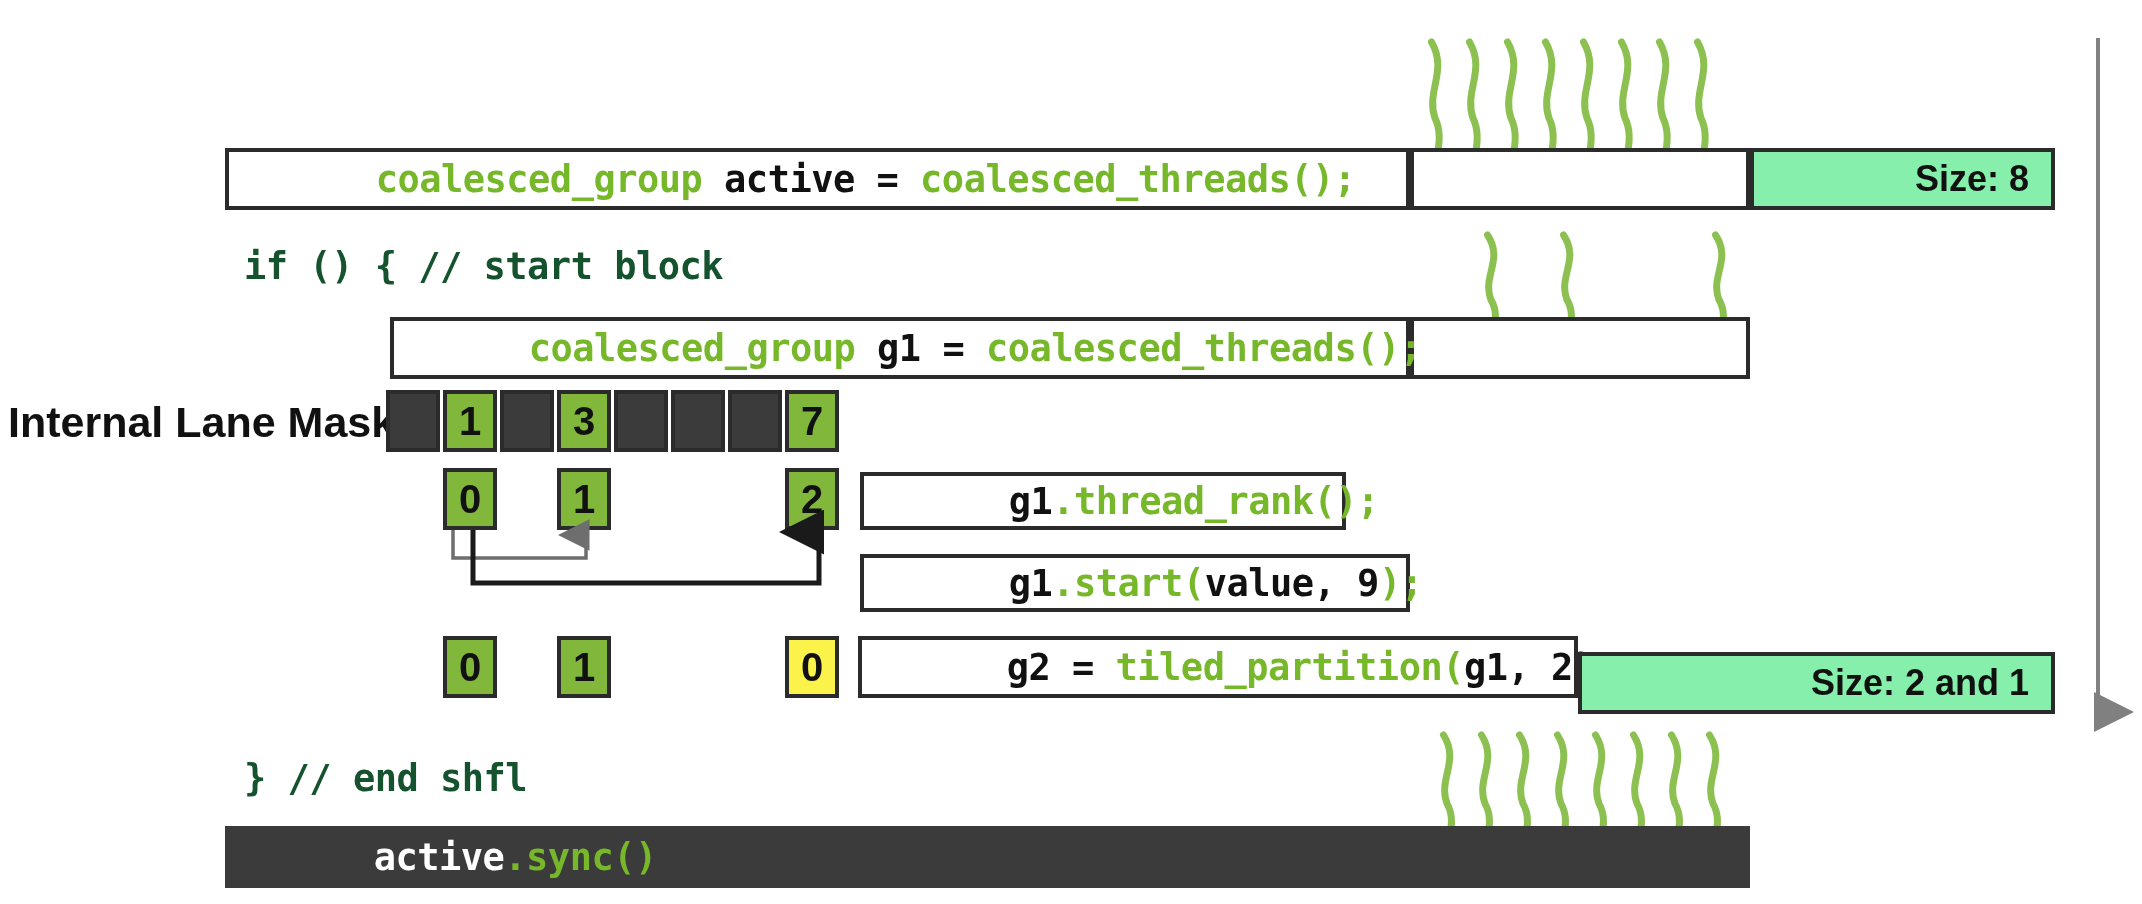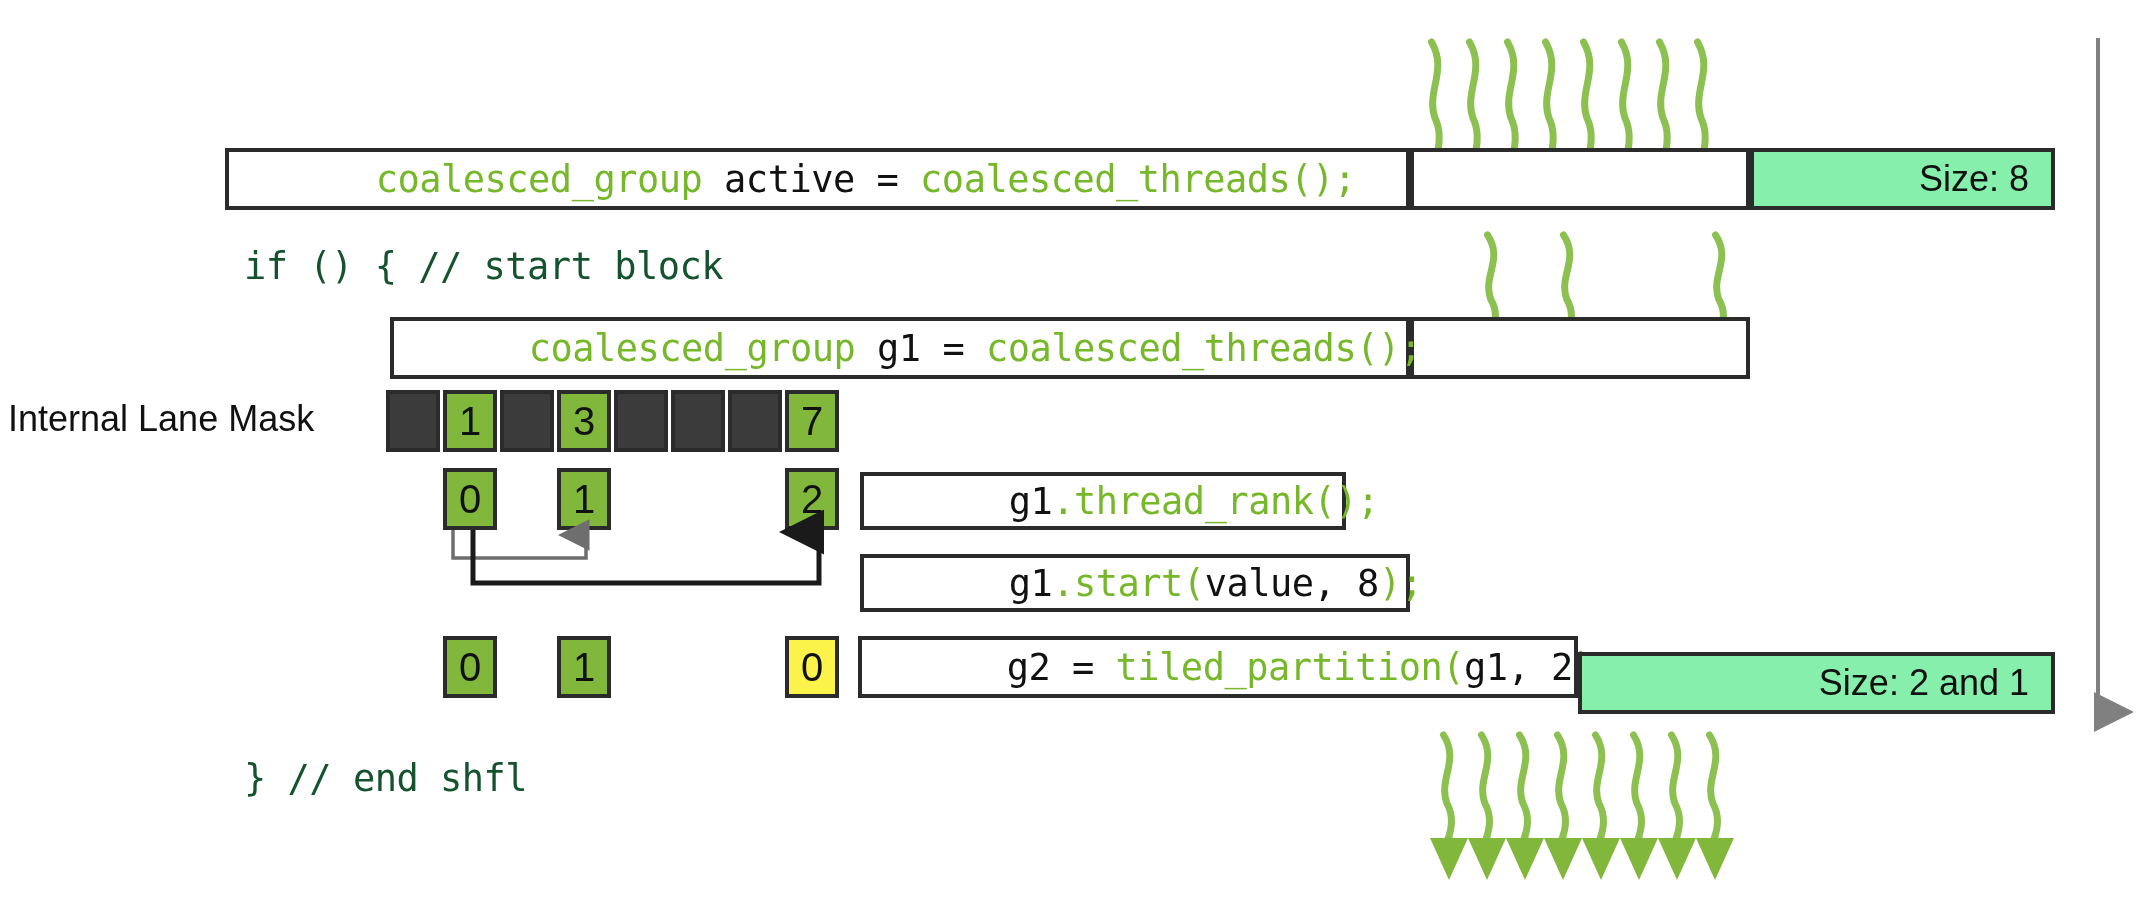--- a/index.html
+++ b/index.html
@@ -1,18 +1,18 @@
 <!DOCTYPE html>
 <html><head>
 <meta charset="utf-8">
 <style>
   html,body{margin:0;padding:0;background:#fff;}
   body{width:2142px;height:904px;position:relative;overflow:hidden;
        font-family:"Liberation Sans",sans-serif;}
-  #stage{position:absolute;left:0;top:0;width:2142px;height:904px;}
+  #stage{position:absolute;left:0;top:0;width:2142px;height:904px;font-weight:bold;}
 
   
   .codebox{position:absolute;box-sizing:border-box;border:4px solid #2b2b2b;
            background:#ffffff;display:flex;align-items:center;}
   .codetext{font-family:"DejaVu Sans Mono","Liberation Mono",monospace;
             font-size:37px;color:#111;white-space:pre;letter-spacing:-0.5px;}
   .g{color:#76b82a;}
   .k{color:#111;}
   .sizecell{position:absolute;box-sizing:border-box;border:4px solid #2b2b2b;
             background:#86efac;display:flex;align-items:center;justify-content:flex-end;}
@@ -33,21 +33,21 @@
   
   .cell{position:absolute;box-sizing:border-box;border:4px solid #2b2b2b;
         display:flex;align-items:center;justify-content:center;
         font-family:"Liberation Sans",sans-serif;font-size:40px;color:#111;}
   .cell.on{background:#81b73b;}
   .cell.off{background:#3b3b3b;}
   .cell.hl{background:#fbf34a;}
 
   
   .masklabel{position:absolute;font-family:"Liberation Sans",sans-serif;
-             font-size:36px;color:#111;white-space:nowrap;}
+             font-size:43px;color:#111;white-space:nowrap;}
 
   svg.layer{position:absolute;left:0;top:0;width:2142px;height:904px;
             pointer-events:none;overflow:visible;}
   svg.under{z-index:1;}
   svg.over{z-index:5;}
   .codebox,.sizecell,.arrowcell,.plainline,.syncbar,.cell,.masklabel{z-index:3;}
   .arrowcell,.syncbar{z-index:2;}
 </style>
 </head>
 <body>
@@ -154,41 +154,46 @@
   </svg>
 
   <div class="codebox" style="left:860px;top:472px;width:486px;height:58px;">
     <span class="codetext" style="padding-left:14px;">
       <span class="k">g1</span><span class="g">.thread_rank();</span>
     </span>
   </div>
 
   <div class="codebox" style="left:860px;top:554px;width:550px;height:58px;">
     <span class="codetext" style="padding-left:14px;">
-      <span class="k">g1</span><span class="g">.start(</span><span class="k">value, 8</span><span class="g">);</span>
+      <span class="k">g1</span><span class="g">.start(</span><span class="k">value, 9</span><span class="g">);</span>
     </span>
   </div>
 
   <div id="tile-row">
       <div class="cell on" style="left: 443px; top: 636px; width: 54px; height: 62px;">0</div>
       <div class="cell on" style="left: 557px; top: 636px; width: 54px; height: 62px;">1</div>
       <div class="cell hl" style="left: 785px; top: 636px; width: 54px; height: 62px;">0</div>
     </div>
 
   <div class="codebox" style="left:858px;top:636px;width:720px;height:62px;">
     <span class="codetext" style="padding-left:14px;">
       <span class="k">g2 = </span><span class="g">tiled_partition(</span><span class="k">g1, 2</span><span class="g">);</span>
     </span>
   </div>
   <div class="sizecell" style="left:1578px;top:636px;width:477px;height:62px;margin-top:16px;">
     <span class="sizetext">Size: 2 and 1</span>
   </div>
 
   <div class="plainline" style="left:244px;top:757px;">} // end shfl</div>
 
+  <div class="syncbar" style="left:225px;top:826px;width:1525px;height:62px;">
+    <span class="codetext">
+      <span class="k" style="color:#fff">active</span><span class="g">.sync()</span>
+    </span>
+  </div>
 
   <svg class="layer over" viewBox="0 0 2142 904">
     <defs>
       <marker id="ah-time" markerWidth="10" markerHeight="10" refX="5" refY="9" orient="auto" markerUnits="strokeWidth">
         <path d="M0,0 L10,0 L5,10 z" fill="#808080" transform="rotate(180 5 5)"></path>
       </marker>
     </defs>
     <line x1="2098" y1="38" x2="2098" y2="712" stroke="#808080" stroke-width="4" marker-end="url(#ah-time)"></line>
   </svg>
 

